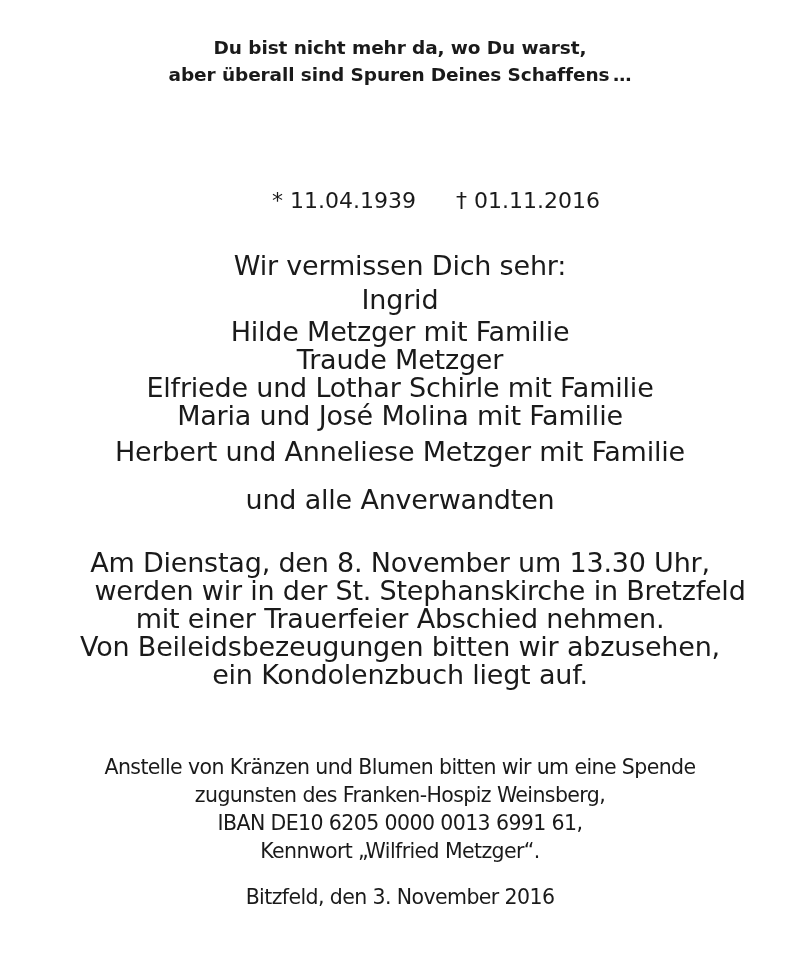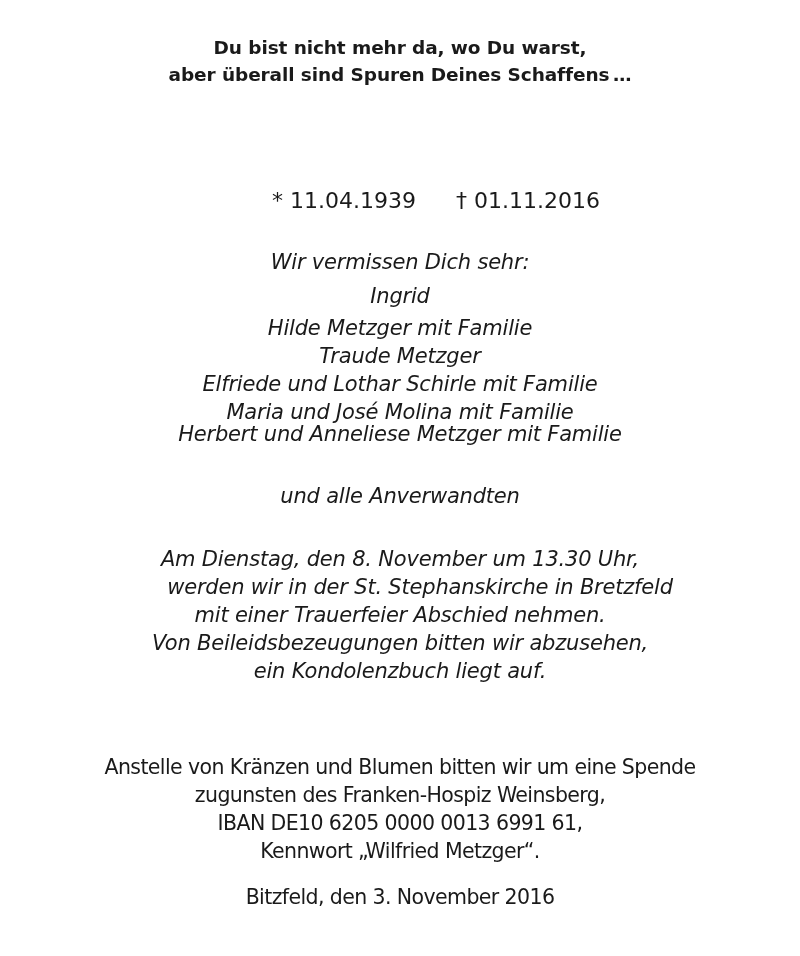--- a/index.html
+++ b/index.html
@@ -42,23 +42,22 @@
     }
     .dates {
       font-size: 22px;
       margin-left: 36px;
     }
     .dates .sep {
       display: inline-block;
       width: 26px;
     }
     .body {
-      font-size: 21px;
+      font-size: 27px;
       letter-spacing: -0.2px;
-      font-style: italic;
     }
     .narrow {
       font-size: 20.5px;
       letter-spacing: -0.6px;
     }
   </style>
 </head>
 <body>
 
 <div class="notice">
@@ -74,21 +73,21 @@
     <span>†</span>
     <span>01.11.2016</span>
   </div>
 
   <div class="line body" style="top:250px;">Wir vermissen Dich sehr:</div>
   <div class="line body" style="top:284px;">Ingrid</div>
   <div class="line body" style="top:316px;">Hilde Metzger mit Familie</div>
   <div class="line body" style="top:344px;">Traude Metzger</div>
   <div class="line body" style="top:372px;">Elfriede und Lothar Schirle mit Familie</div>
   <div class="line body" style="top:400px;">Maria und José Molina mit Familie</div>
-  <div class="line body" style="top:422px;text-align:center;">Herbert und Anneliese Metzger mit Familie</div>
+  <div class="line body" style="top:436px;text-align:center;">Herbert und Anneliese Metzger mit Familie</div>
   <div class="line body" style="top:484px;">und alle Anverwandten</div>
 
   <div class="line body" style="top:547px;">Am Dienstag, den 8. November um 13.30 Uhr,</div>
   <div class="line body" style="top:575px;padding-left:20px;">werden wir in der St. Stephanskirche in Bretzfeld</div>
   <div class="line body" style="top:603px;">mit einer Trauerfeier Abschied nehmen.</div>
   <div class="line body" style="top:631px;">Von Beileidsbezeugungen bitten wir abzusehen,</div>
   <div class="line body" style="top:659px;">ein Kondolenzbuch liegt auf.</div>
 
 
   <div class="line narrow" style="top:755px;">Anstelle von Kränzen und Blumen bitten wir um eine Spende</div>

